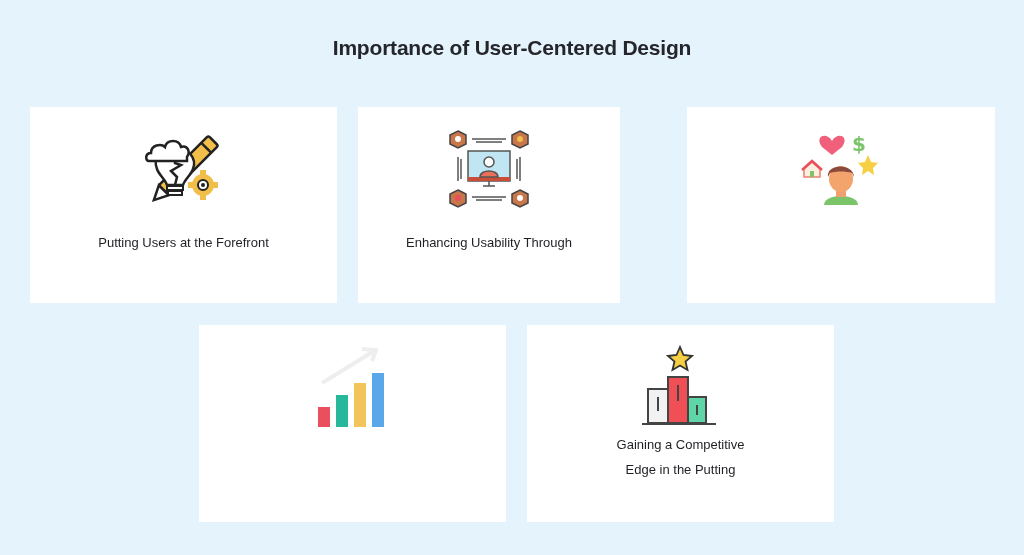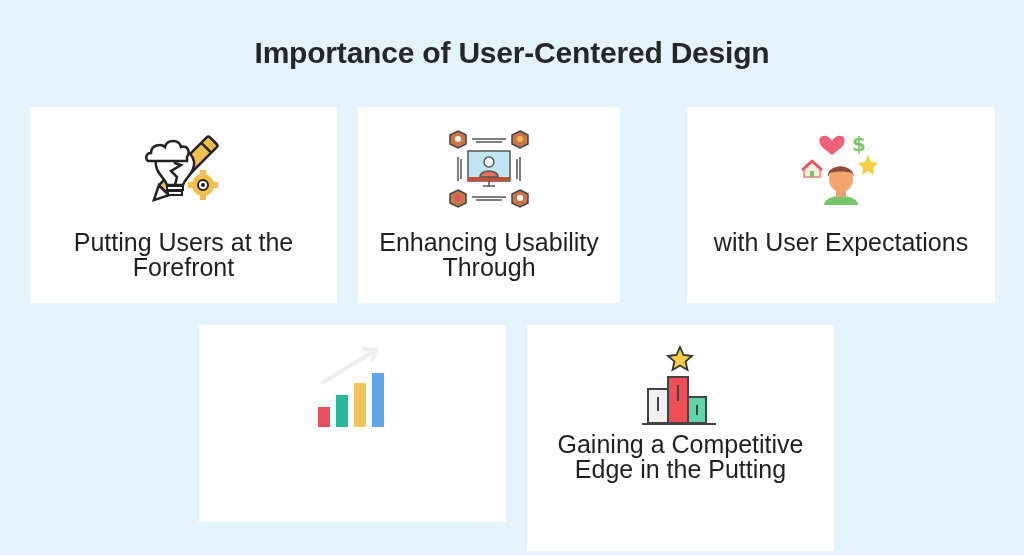--- a/index.html
+++ b/index.html
@@ -4,37 +4,37 @@
 <style>
   html, body { margin: 0; padding: 0; }
   body {
     width: 1024px; height: 555px; position: relative; overflow: hidden;
     background: #e4f3fc;
     font-family: "Liberation Sans", "DejaVu Sans", sans-serif;
     color: #222228;
   }
   .title {
     position: absolute; left: 0; top: 36px; width: 1024px; text-align: center;
-    font-size: 30px; font-weight: bold; color: #25262b; letter-spacing: -0.2px;
+    font-size: 21px; font-weight: bold; color: #25262b; letter-spacing: -0.2px;
   }
   .card {
     position: absolute; background: #ffffff;
   }
   .card .icon {
     position: absolute; left: 50%; transform: translateX(-50%);
   }
   .card .label {
     position: absolute; left: 0; width: 100%; text-align: center;
-    font-size: 25px; line-height: 25px; color: #1f2024;
+    font-size: 13px; line-height: 25px; color: #1f2024;
   }
   #c1 { left: 30px; top: 107px; width: 307px; height: 196px; }
   #c2 { left: 358px; top: 107px; width: 262px; height: 196px; }
   #c3 { left: 687px; top: 107px; width: 308px; height: 196px; }
   #c4 { left: 199px; top: 325px; width: 307px; height: 197px; }
-  #c5 { left: 527px; top: 325px; width: 307px; height: 226px; }
+  #c5 { left: 527px; top: 325px; width: 307px; height: 197px; }
   #c1 .icon, #c2 .icon, #c3 .icon { top: 22px; }
   #c1 .label, #c2 .label, #c3 .label { top: 123px; }
   #c4 .icon, #c5 .icon { top: 20px; }
   #c4 .label { top: 106px; }
   #c5 .label { top: 107px; }
 </style>
 </head>
 <body>
 
 <div class="title">Importance of User-Centered Design</div>
@@ -119,21 +119,20 @@
       <path d="M8 40 L16 33 L24 40 L24 48 L8 48 Z" fill="#fdeee0" stroke="#e98070" stroke-width="1.5"></path>
       <path d="M6 41 L16 32 L26 41" fill="none" stroke="#e9505b" stroke-width="2.5"></path>
       <rect x="14" y="42" width="4" height="6" fill="#7cc46a"></rect>
       <path d="M28 76 C28 64 62 64 62 76 Z" fill="#7cc46a"></path>
       <rect x="40" y="58" width="10" height="10" fill="#f0a070"></rect>
       <ellipse cx="45" cy="50" rx="12" ry="13" fill="#f3a46c"></ellipse>
       <path d="M32 48 C30 34 58 34 58 48 L56 44 C50 42 40 42 34 44 Z" fill="#8b4a3c"></path>
     </svg>
   </div>
   <div class="label">
-    <div>with User Expectations</div>
   </div>
 </div>
 
 <div class="card" id="c4">
   <div class="icon">
     <svg width="82" height="84" viewBox="0 0 82 84">
       <line x1="10" y1="38" x2="62" y2="6" stroke="#eeeeee" stroke-width="4"></line>
       <polyline points="50,4 64,5 60,16" fill="none" stroke="#eeeeee" stroke-width="4"></polyline>
       <rect x="6" y="62" width="12" height="20" fill="#e9505b"></rect>
       <rect x="24" y="50" width="12" height="32" fill="#27b89c"></rect>

